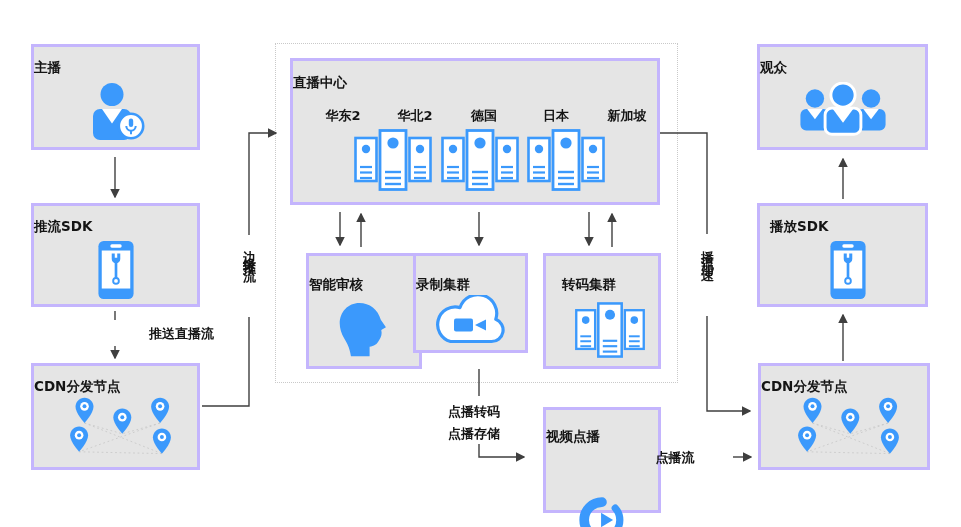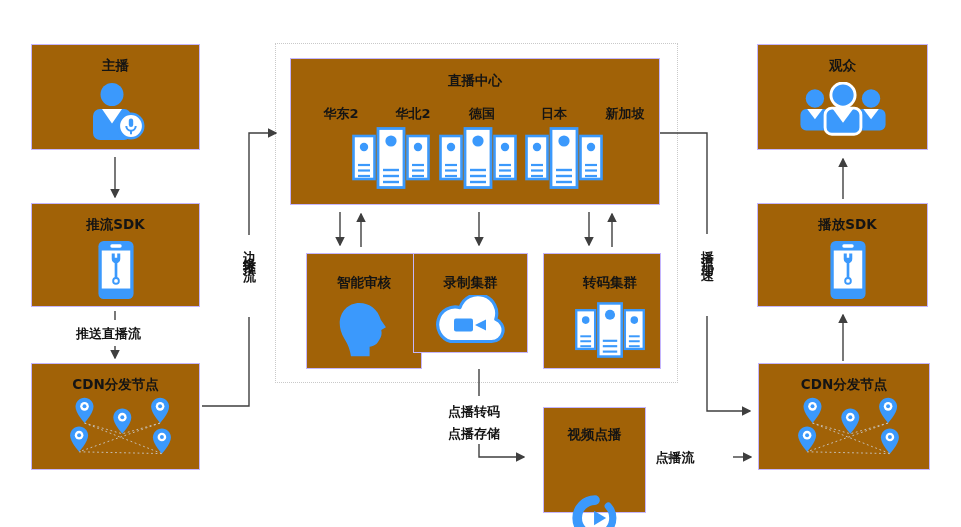--- a/index.html
+++ b/index.html
@@ -5,38 +5,38 @@
   html,body{margin:0;padding:0;background:#ffffff;}
   #stage{
     position:relative;width:961px;height:527px;background:#fff;overflow:hidden;
     font-family:"DejaVu Sans","Liberation Sans",sans-serif;color:#141414;
   }
   .title{
     position:absolute;left:0;top:10px;width:961px;text-align:center;
     font-size:17px;font-weight:bold;letter-spacing:2px;
   }
   .box{
-    position:absolute;background:#a16207;border:1px solid #c4b5fd;box-sizing:border-box;
-    display:flex;flex-direction:column;align-items:center;
+    position:absolute;background:#e5e5e5;border:3px solid #c4b5fd;box-sizing:border-box;
+    display:flex;flex-direction:column;
   }
   .box .lbl{font-size:13.5px;font-weight:bold;margin-top:12px;white-space:nowrap;}
   .icon-wrap{margin:auto;display:flex;align-items:center;justify-content:center;}
   .dashed{
     position:absolute;border:1px dotted #c9c9c9;box-sizing:border-box;background:transparent;
   }
   .rlabel{
     position:absolute;top:46px;font-size:13px;font-weight:bold;transform:translateX(-50%);white-space:nowrap;
   }
   .cluster{position:absolute;top:68px;}
   .vlabel{
     position:absolute;writing-mode:vertical-lr;text-orientation:upright;
     font-size:13px;font-weight:bold;letter-spacing:6px;line-height:15px;background:#fff;
   }
   .flabel{position:absolute;font-size:13px;font-weight:bold;white-space:nowrap;}
-  .center169{left:24px;width:169px;text-align:center;}
+  .center169{left:45px;width:169px;text-align:right;}
   svg{display:block;}
   #connectors{position:absolute;left:0;top:0;pointer-events:none;}
 </style>
 </head>
 <body>
 
 <div id="stage">
 
 
   <div class="box" style="left:31px;top:44px;width:169px;height:106px;">
@@ -262,21 +262,21 @@
         <circle cx="40" cy="14" r="5.6" fill="#3b99fc"></circle>
           <g stroke="#3b99fc" stroke-width="2.4">
             <path d="M32 43 h16"></path>
             <path d="M32 49 h16"></path>
             <path d="M32 55 h16"></path>
           </g>
       </svg>
     </div>
   </div>
 
-  <div class="box" style="left:543px;top:407px;width:103px;height:106px;gap:48px;">
+  <div class="box" style="left:543px;top:407px;width:118px;height:106px;gap:48px;">
     <div class="lbl" style="margin-top:18px;">视频点播</div>
     <div class="icon-wrap">
       <svg width="52" height="52" viewBox="0 0 54 54">
         <circle cx="27" cy="27" r="18.5" fill="none" stroke="#3b99fc" stroke-width="7.5" stroke-dasharray="90 26" stroke-dashoffset="14" stroke-linecap="round"></circle>
         <path d="M27 8.5 A18.5 18.5 0 0 0 27 45.5" stroke="#3b99fc" stroke-width="10" fill="none" stroke-linecap="round"></path>
         <path d="M26 19.5 L38.5 27 L26 34.5 z" fill="#3b99fc"></path>
       </svg>
     </div>
   </div>
 

